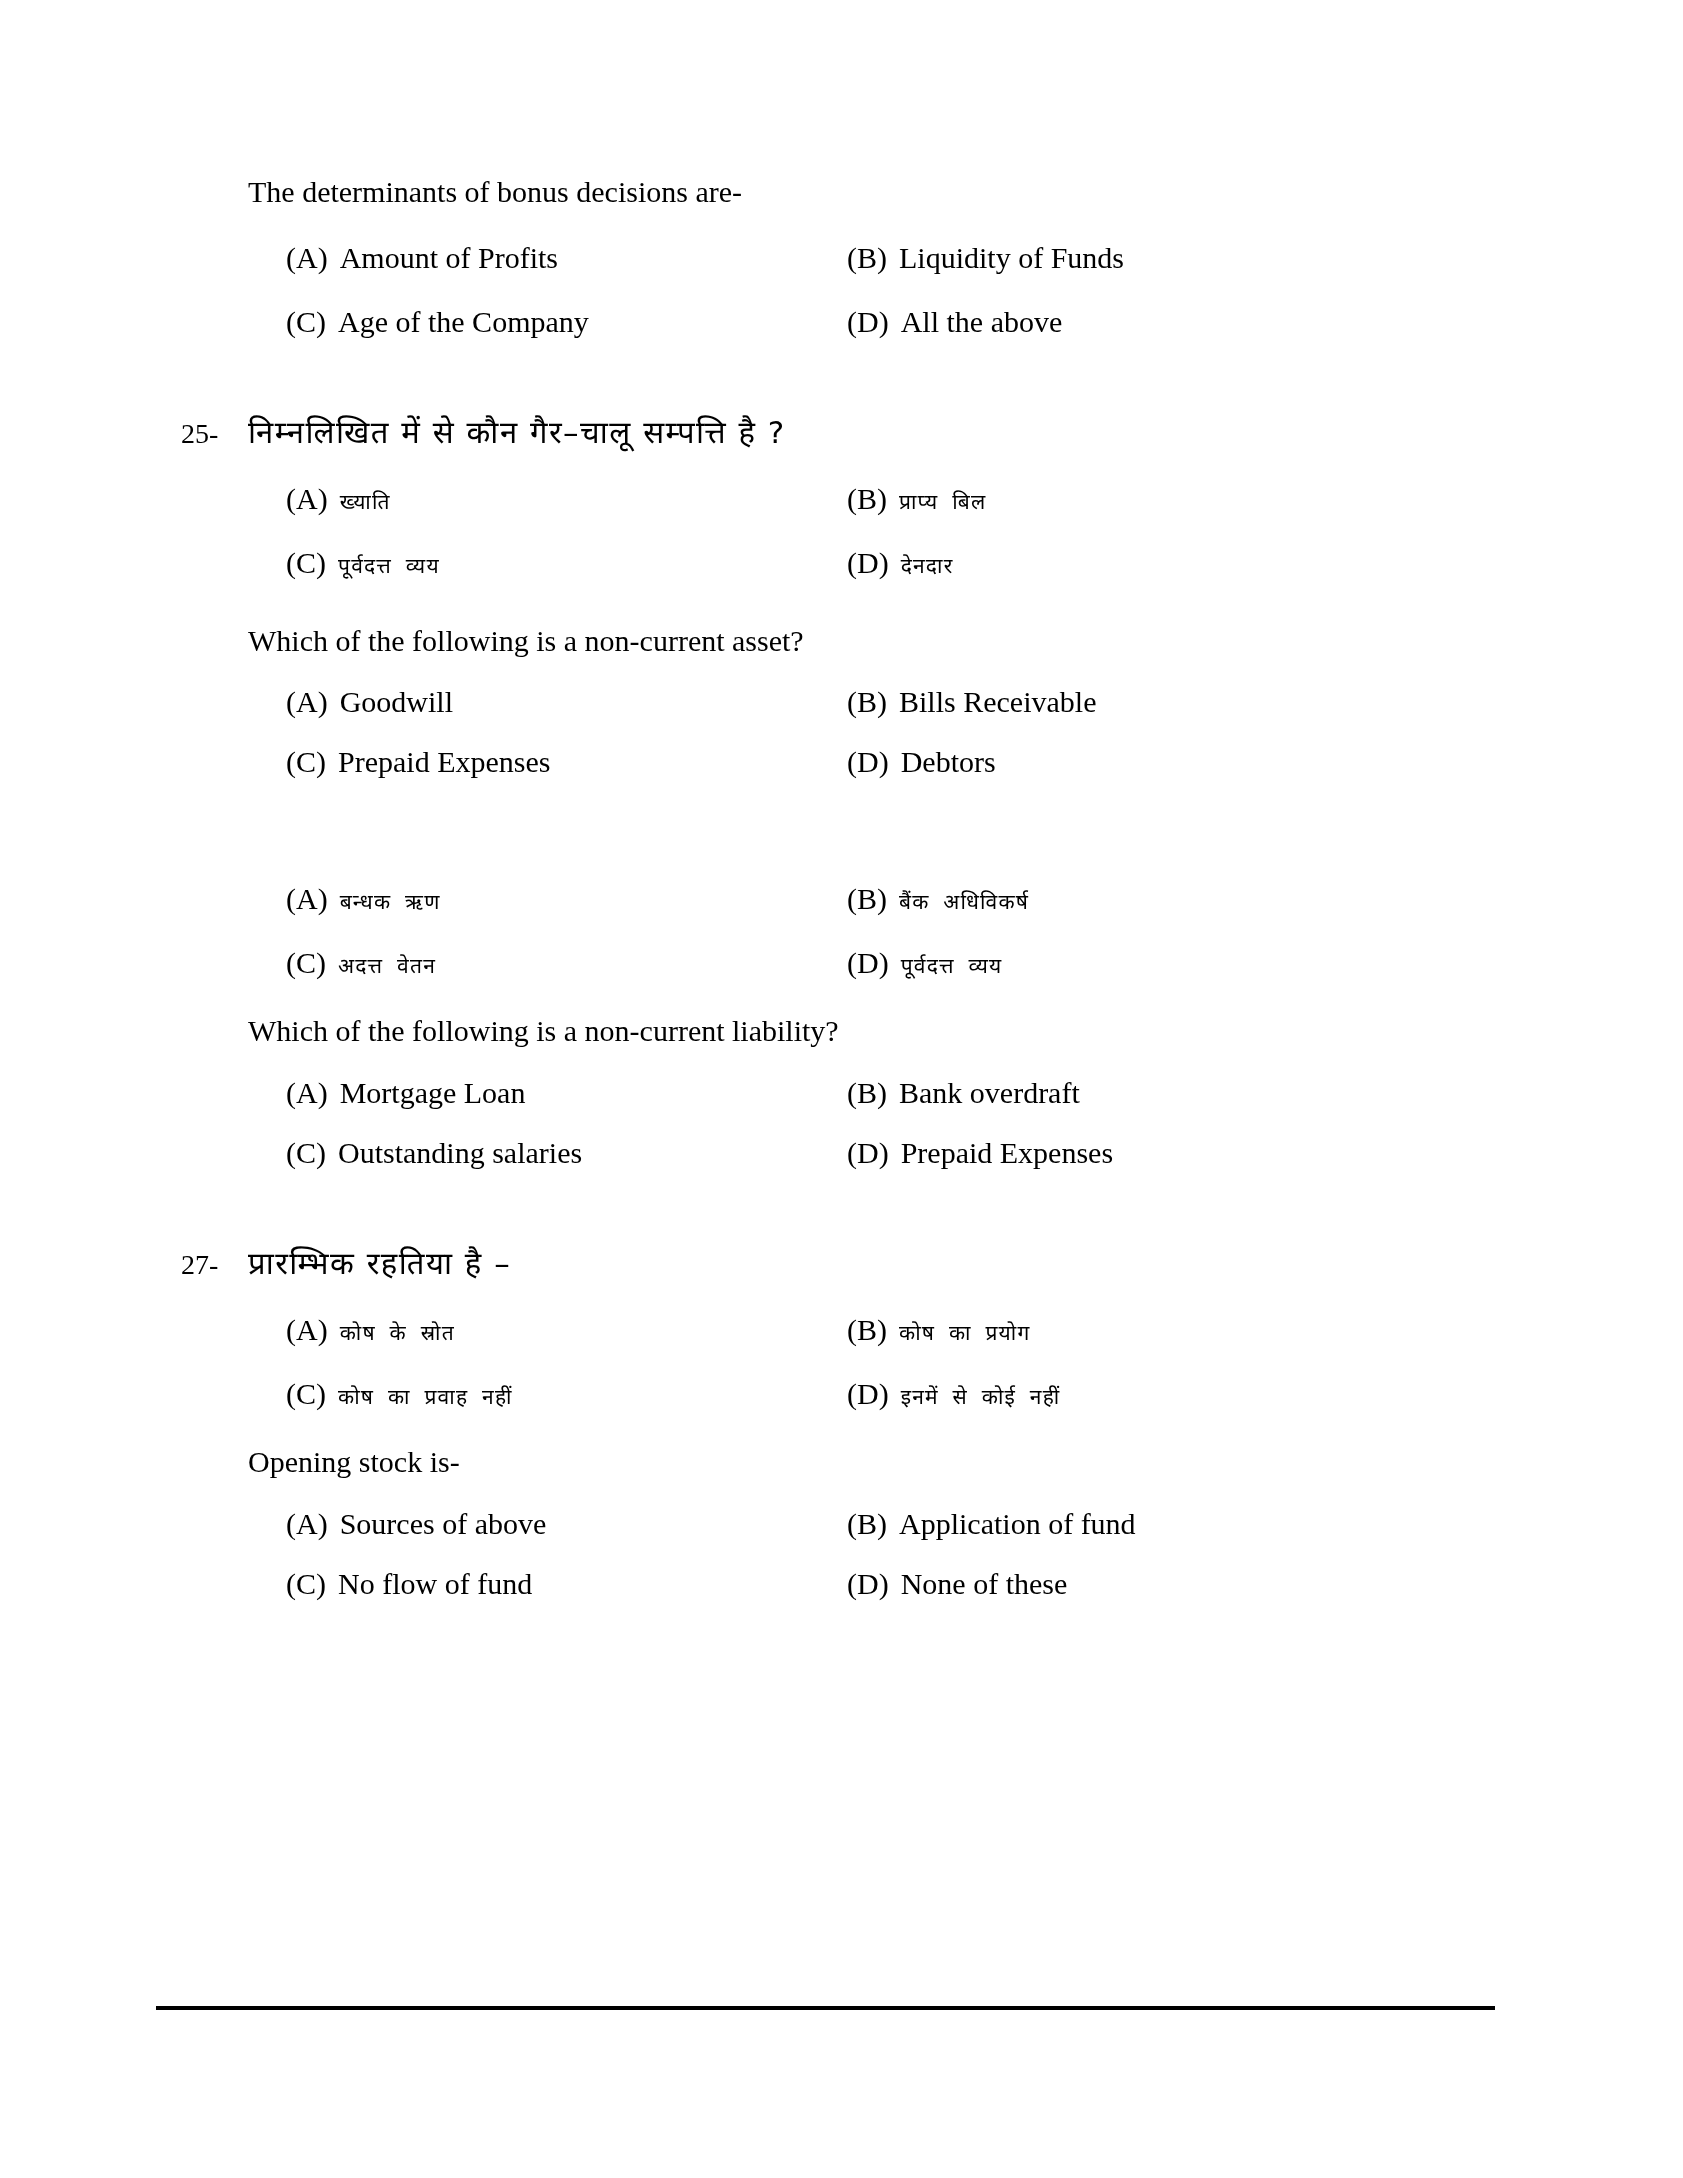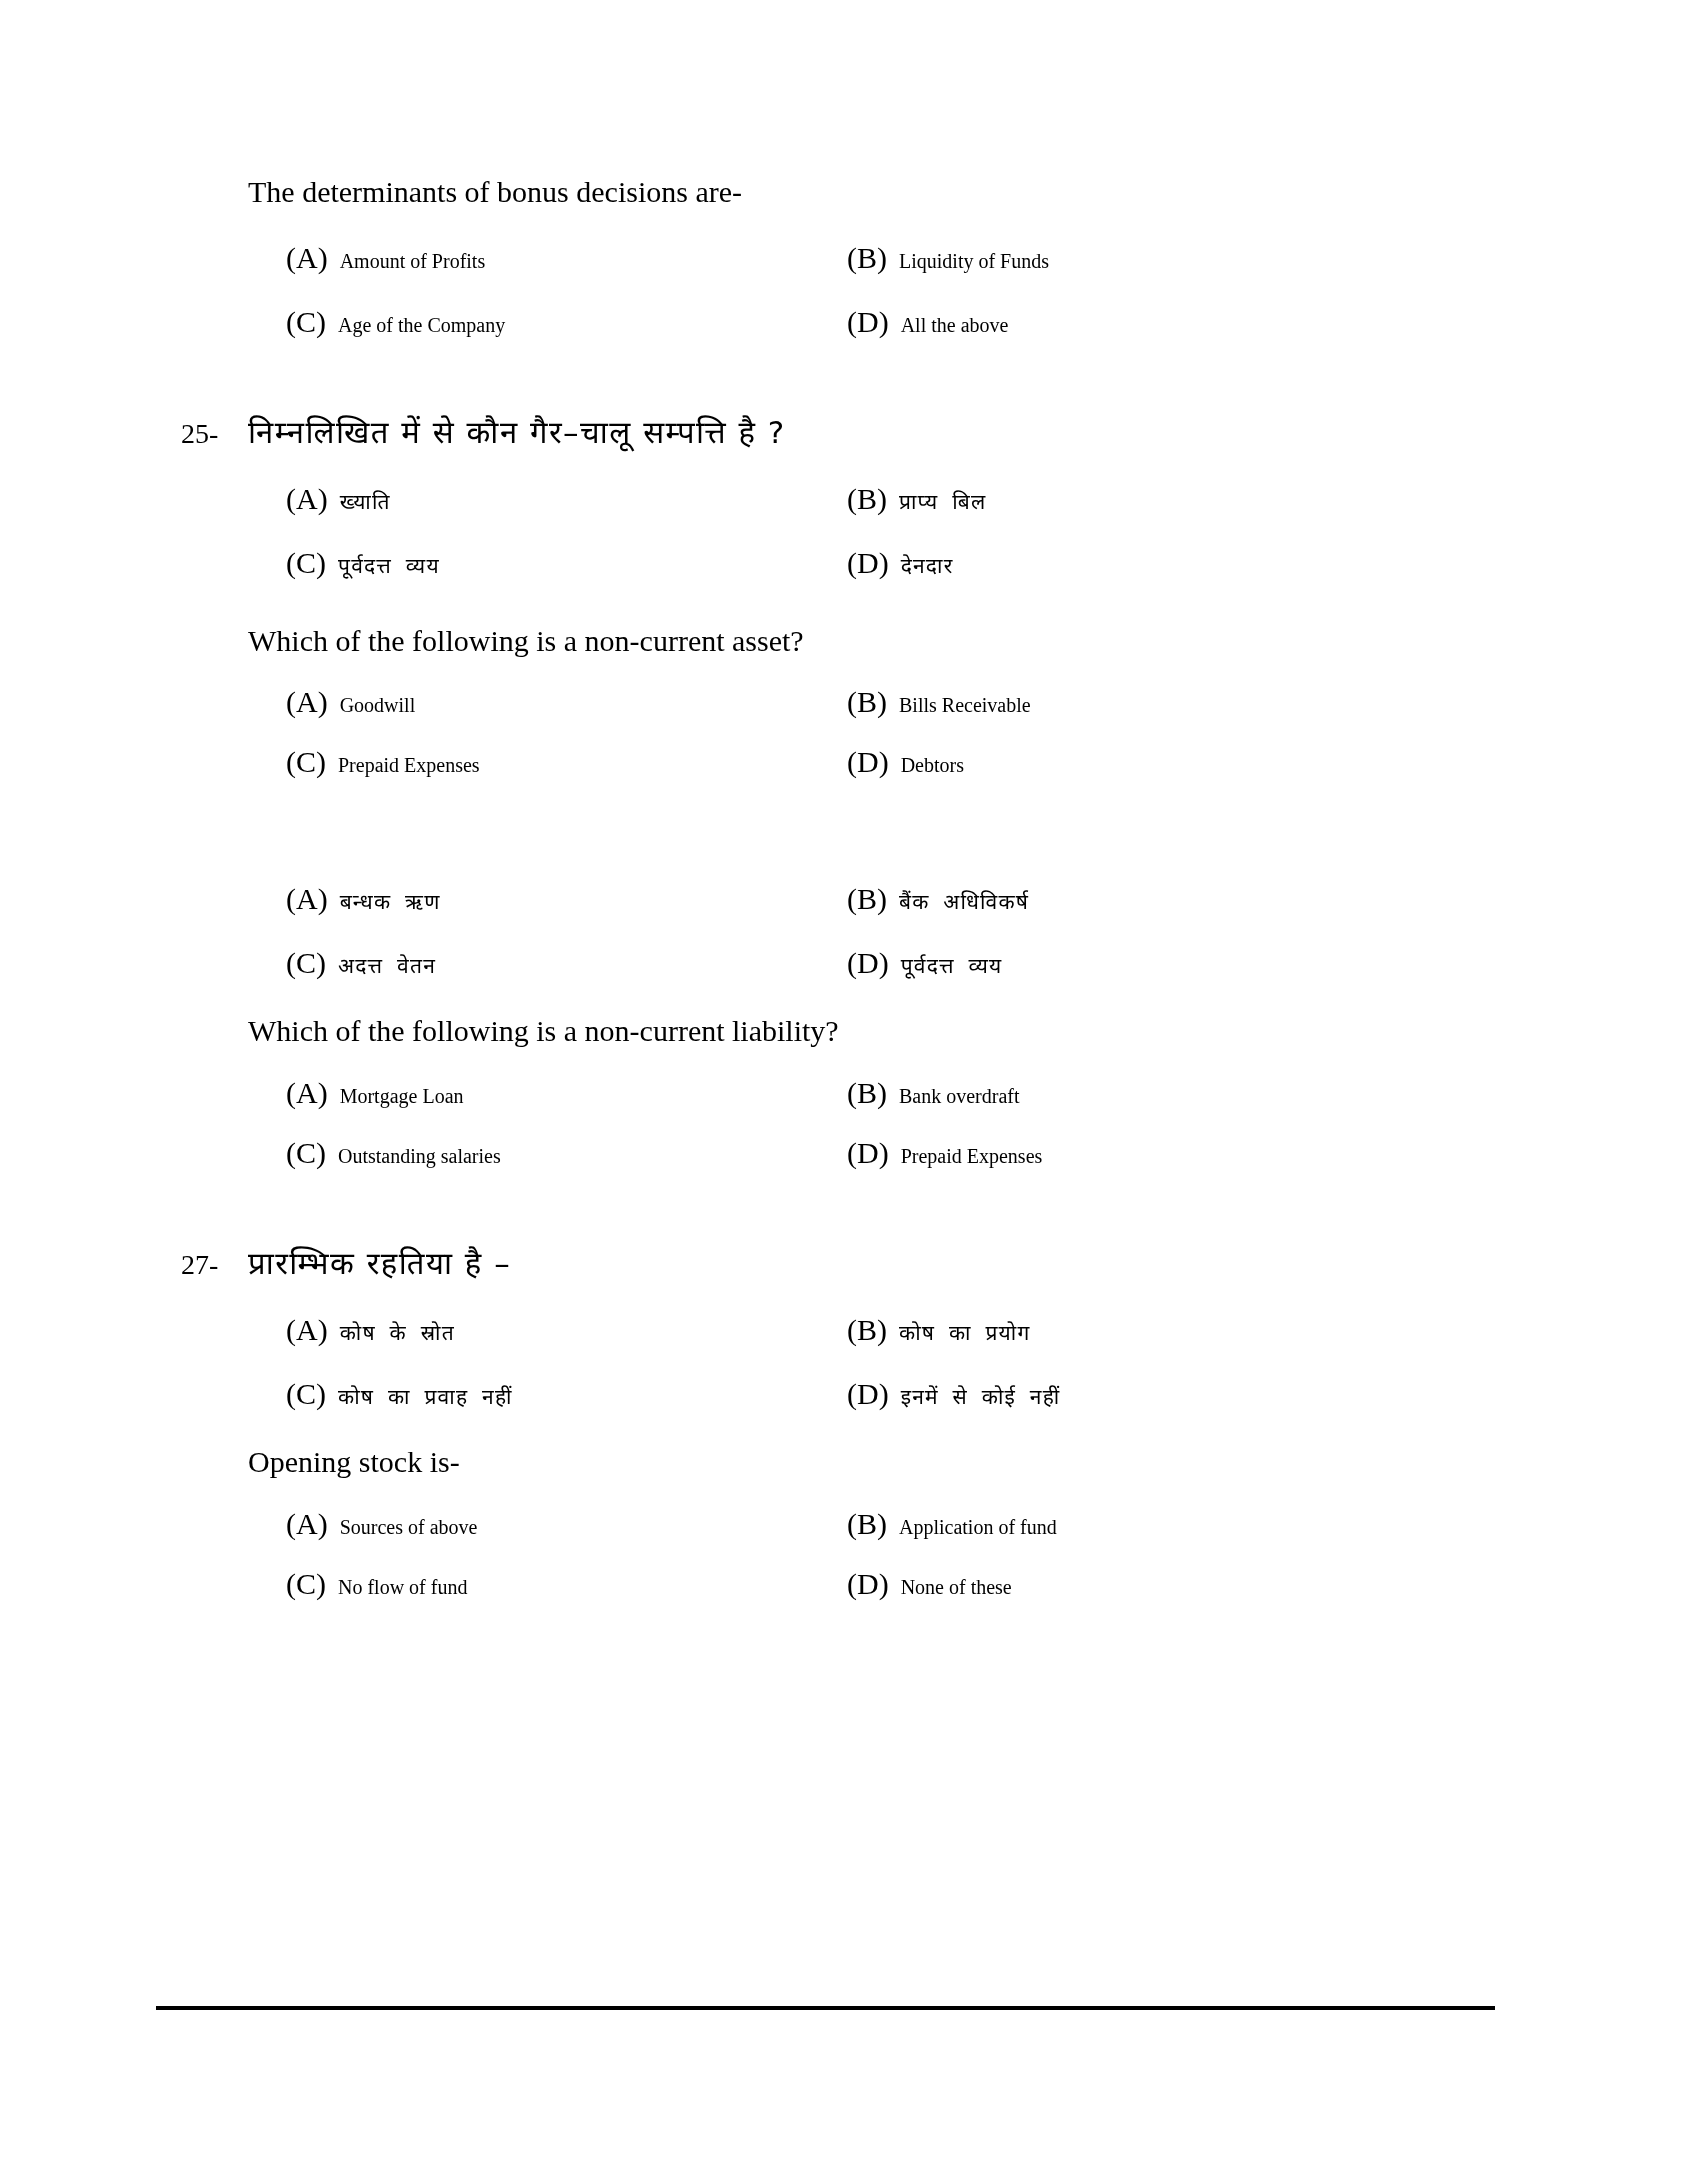--- a/index.html
+++ b/index.html
@@ -90,21 +90,21 @@
   .opt-col-b { width: 594px; padding-left: 0px; box-sizing: border-box; }
 
   .opt-label {
     font-family: "Liberation Serif", "DejaVu Serif", serif;
     font-size: 30px;
     margin-right: 12px;
     flex: 0 0 auto;
   }
   .opt-text-en {
     font-family: "Liberation Serif", "DejaVu Serif", serif;
-    font-size: 20px;
+    font-size: 30px;
   }
   .opt-text-hi {
     font-family: Liberation Mono, monospace;
     font-size: 21px;
     letter-spacing: 1.2px;
   }
 
   
   .lang-gap { height: 42px; }
 

